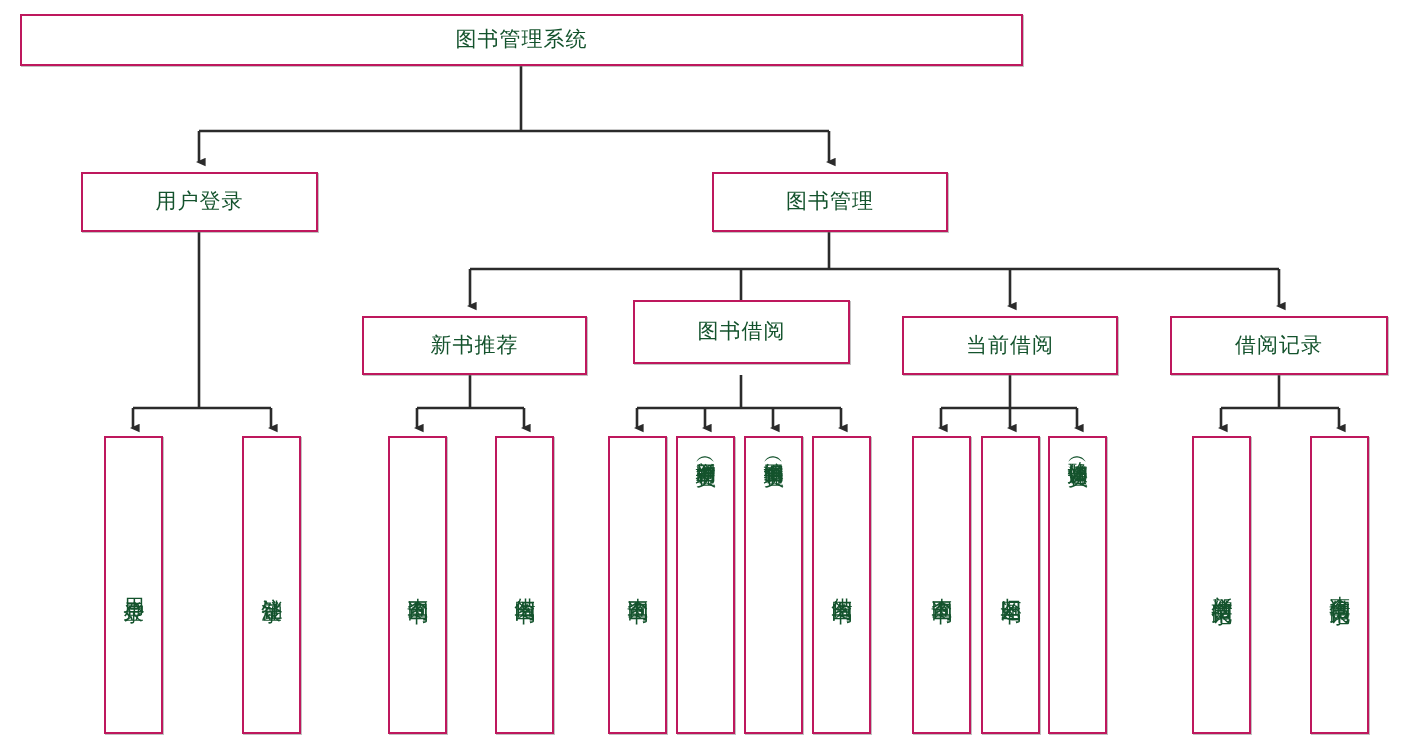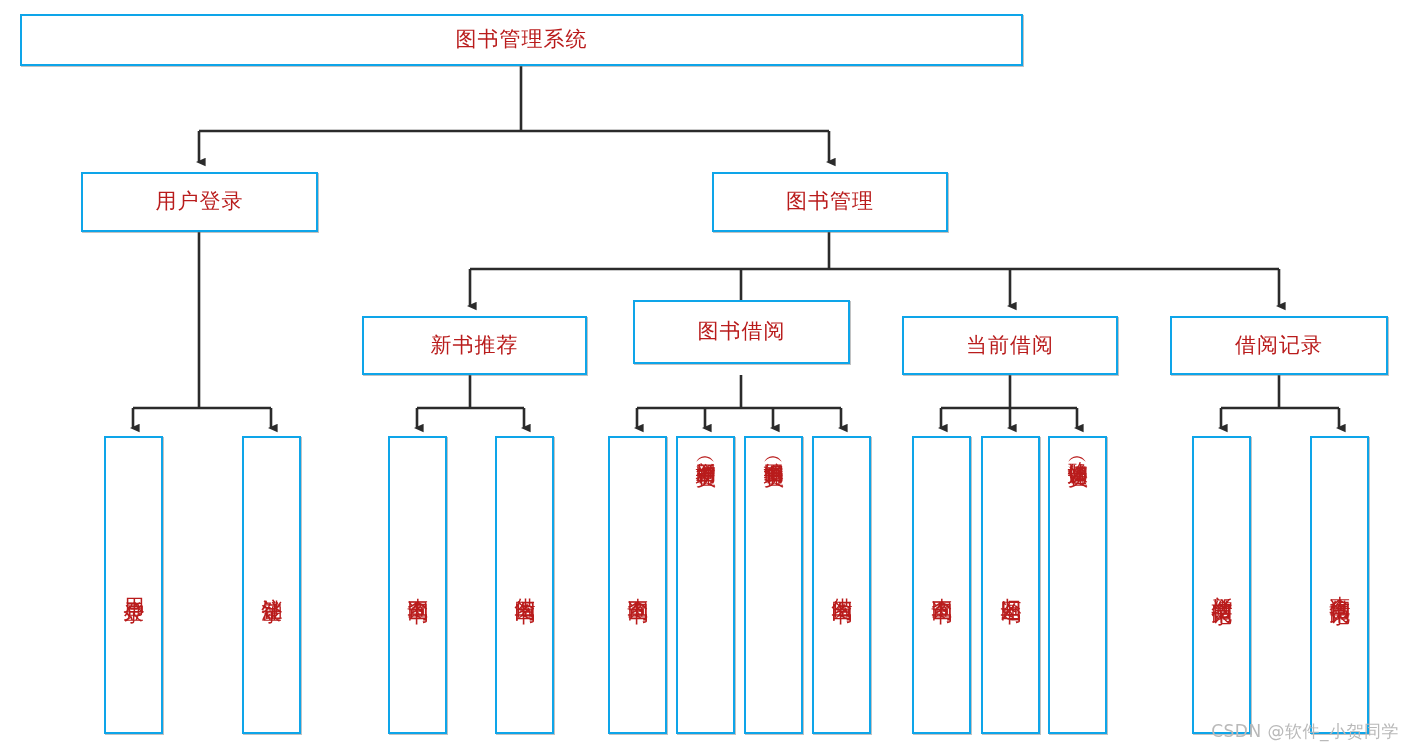--- a/index.html
+++ b/index.html
@@ -22,26 +22,26 @@
     position: absolute;
     left: 0;
     top: 0;
     width: 1405px;
     height: 747px;
     pointer-events: none;
   }
   .node {
     position: absolute;
     box-sizing: border-box;
-    border: 2px solid #0ea5e9;
+    border: 2px solid #be185d;
     background: #ffffff;
     display: flex;
     align-items: center;
     justify-content: center;
-    color: #b91c1c;
+    color: #14532d;
     box-shadow: 1px 1px 0 rgba(120,120,120,0.45);
   }
   .node-h .node-label {
     font-size: 21px;
     line-height: 1.2;
     letter-spacing: 1px;
     white-space: nowrap;
   }
   .node-v {
     align-items: flex-start;
@@ -192,15 +192,14 @@
     <span class="node-label">确认归还（管理员）</span>
   </div>
 
   <div class="node node-v mid-anchor" style="left:1192px; top:436px; width:59px; height:298px;">
     <span class="node-label">新增借阅记录</span>
   </div>
   <div class="node node-v mid-anchor" style="left:1310px; top:436px; width:59px; height:298px;">
     <span class="node-label">查询借阅记录</span>
   </div>
 
-  <div id="watermark">CSDN @软件_小贺同学</div>
 
 </div>
 
 </body></html>

